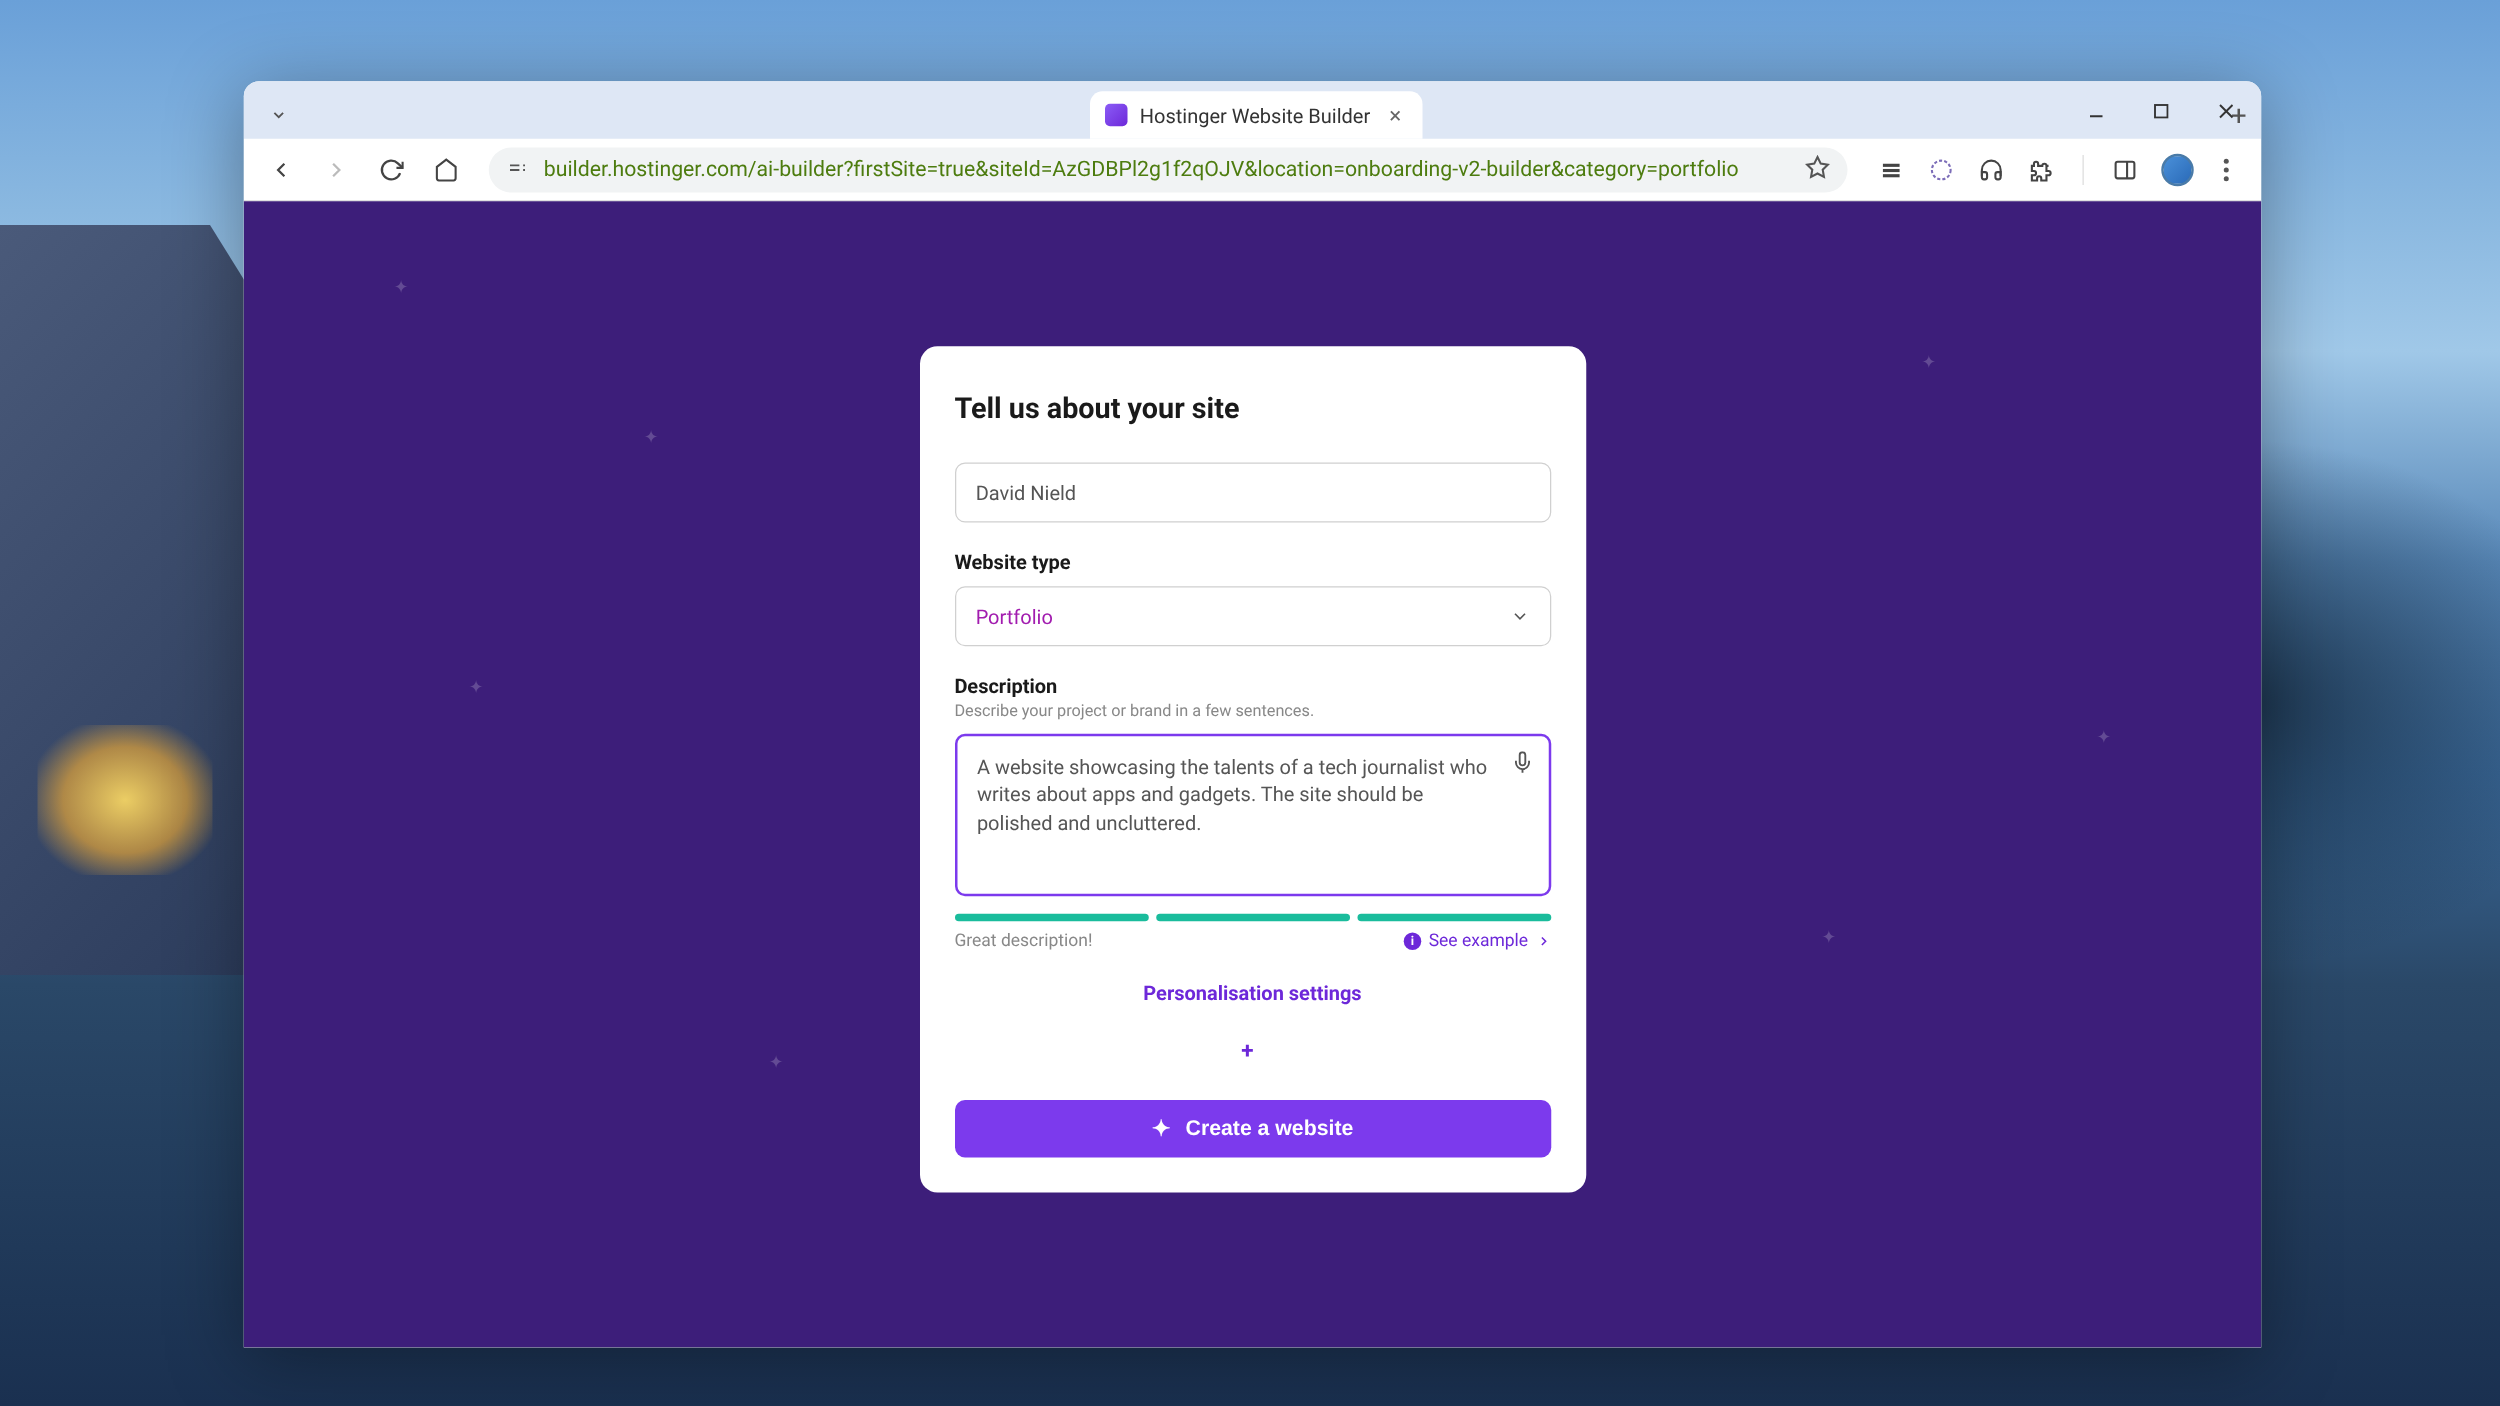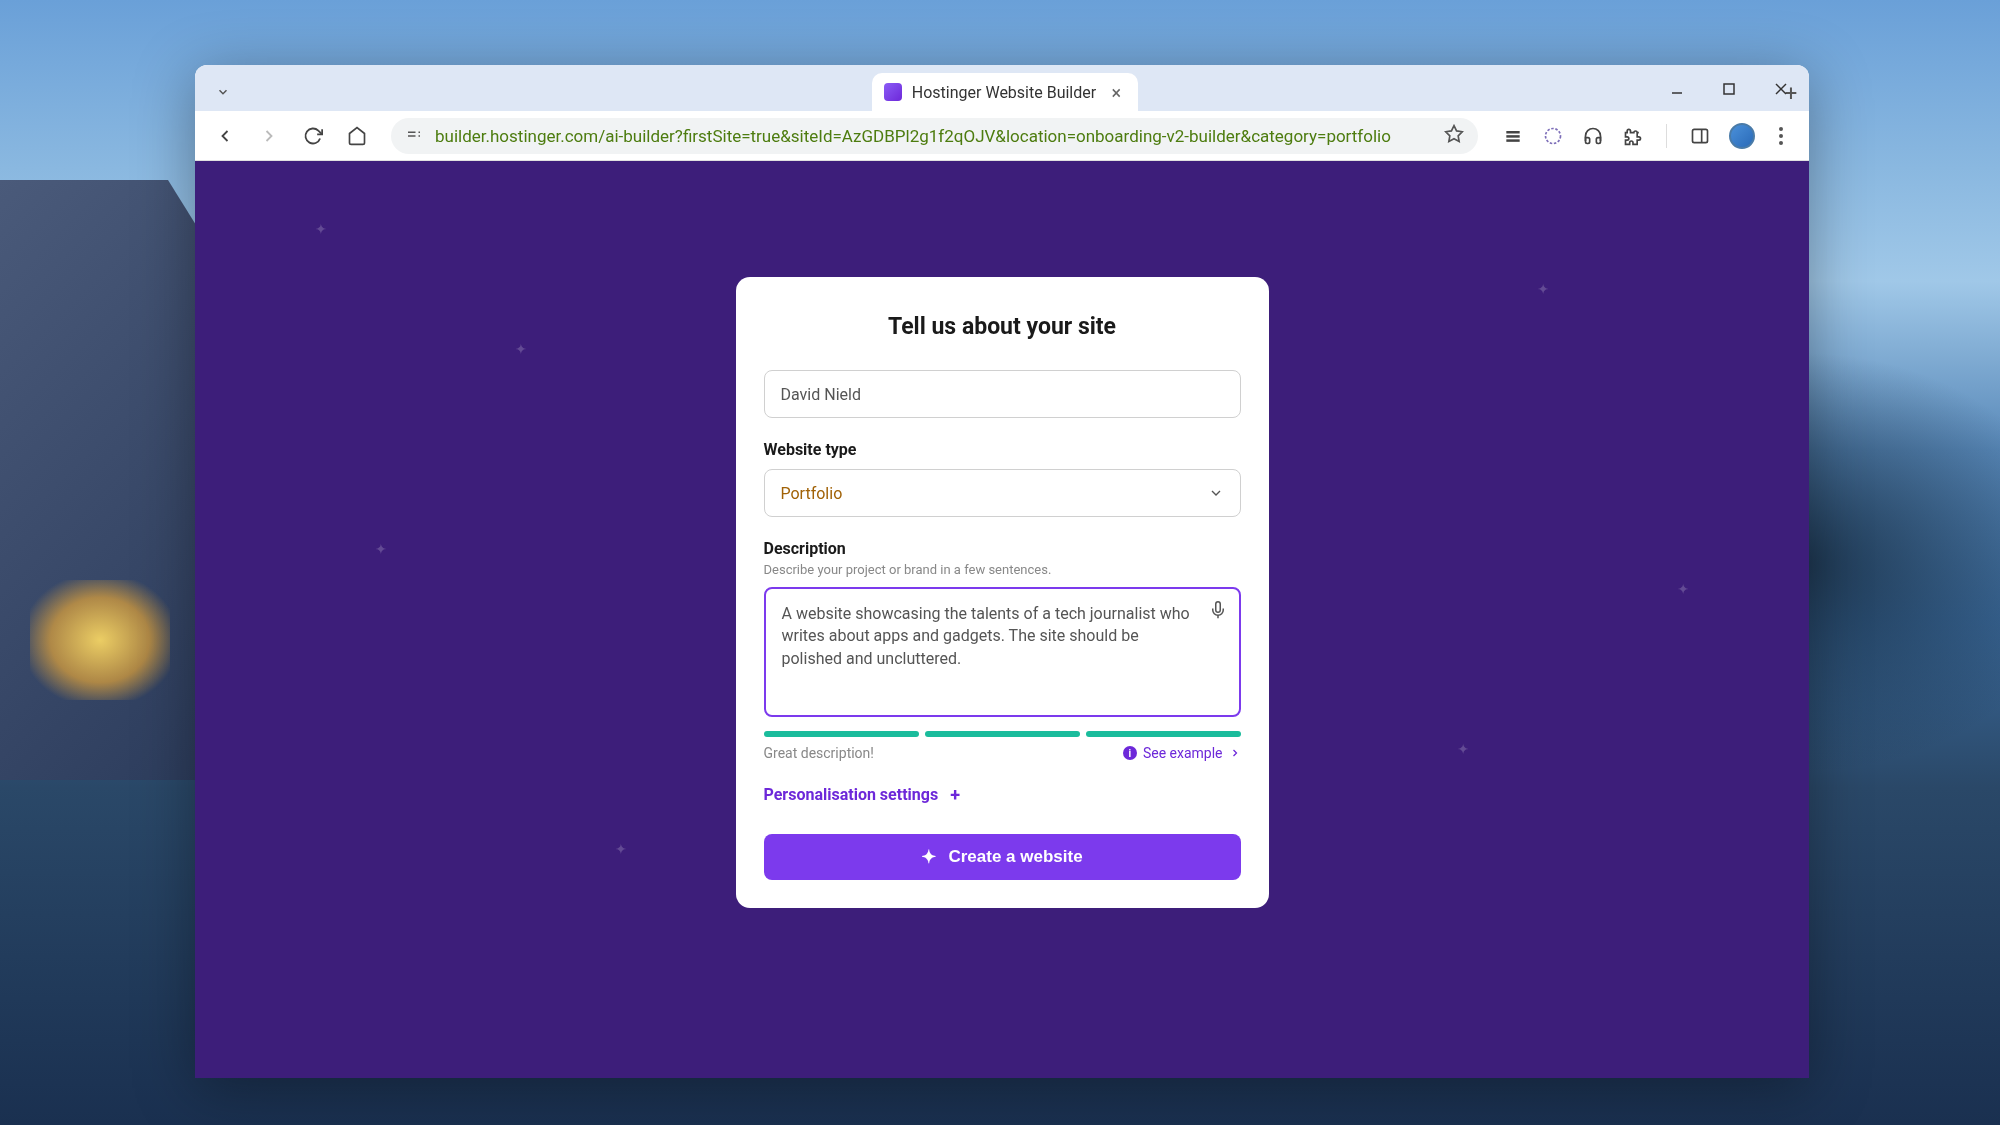--- a/index.html
+++ b/index.html
@@ -227,21 +227,20 @@
 .modal {
   width: 533px;
   background: #fff;
   border-radius: 14px;
   padding: 36px 28px 28px;
 }
 .modal-title {
   font-size: 23px;
   font-weight: 700;
   color: #1a1a1a;
-  text-align: center;
   margin-bottom: 30px;
 }
 .form-group { margin-bottom: 22px; }
 .form-label {
   font-size: 16px;
   font-weight: 700;
   color: #1a1a1a;
   display: block;
   margin-bottom: 10px;
 }
@@ -264,21 +263,21 @@
   position: relative;
   width: 100%;
 }
 .select-input {
   width: 100%;
   height: 48px;
   border: 1px solid #d0d0d0;
   border-radius: 8px;
   padding: 0 16px;
   font-size: 16px;
-  color: #a16207;
+  color: #a21caf;
   display: flex;
   align-items: center;
   justify-content: space-between;
   cursor: pointer;
 }
 .textarea-wrap {
   position: relative;
 }
 .textarea-input {
   width: 100%;
@@ -333,26 +332,27 @@
   color: #fff;
   font-size: 10px;
   display: flex;
   align-items: center;
   justify-content: center;
   font-weight: bold;
 }
 .personalisation {
   display: flex;
   align-items: center;
-  gap: 12px;
+  gap: 28px;
   color: #6d28d9;
   font-weight: 700;
   font-size: 16px;
   margin: 24px 0 30px;
   cursor: pointer;
+  flex-direction: column;
 }
 .plus-btn {
   width: 18px;
   height: 18px;
   color: #6d28d9;
   font-size: 18px;
   line-height: 1;
 }
 .create-btn {
   width: 100%;

